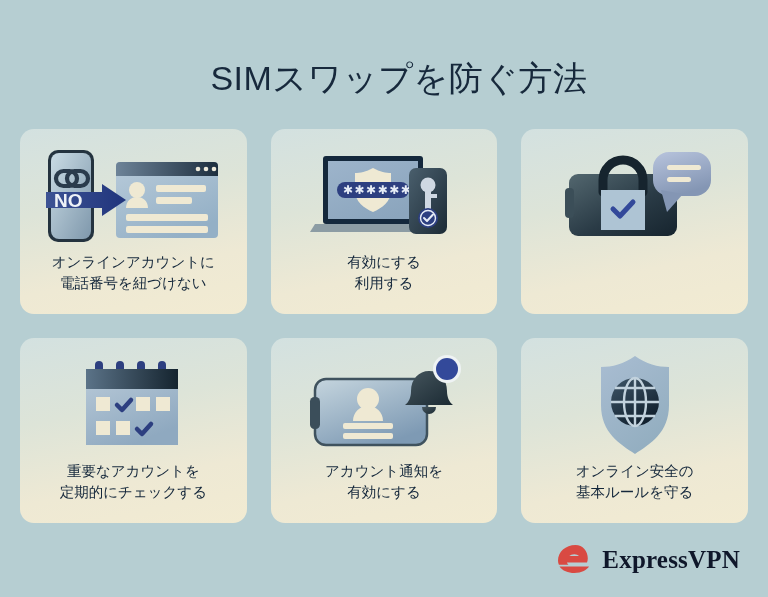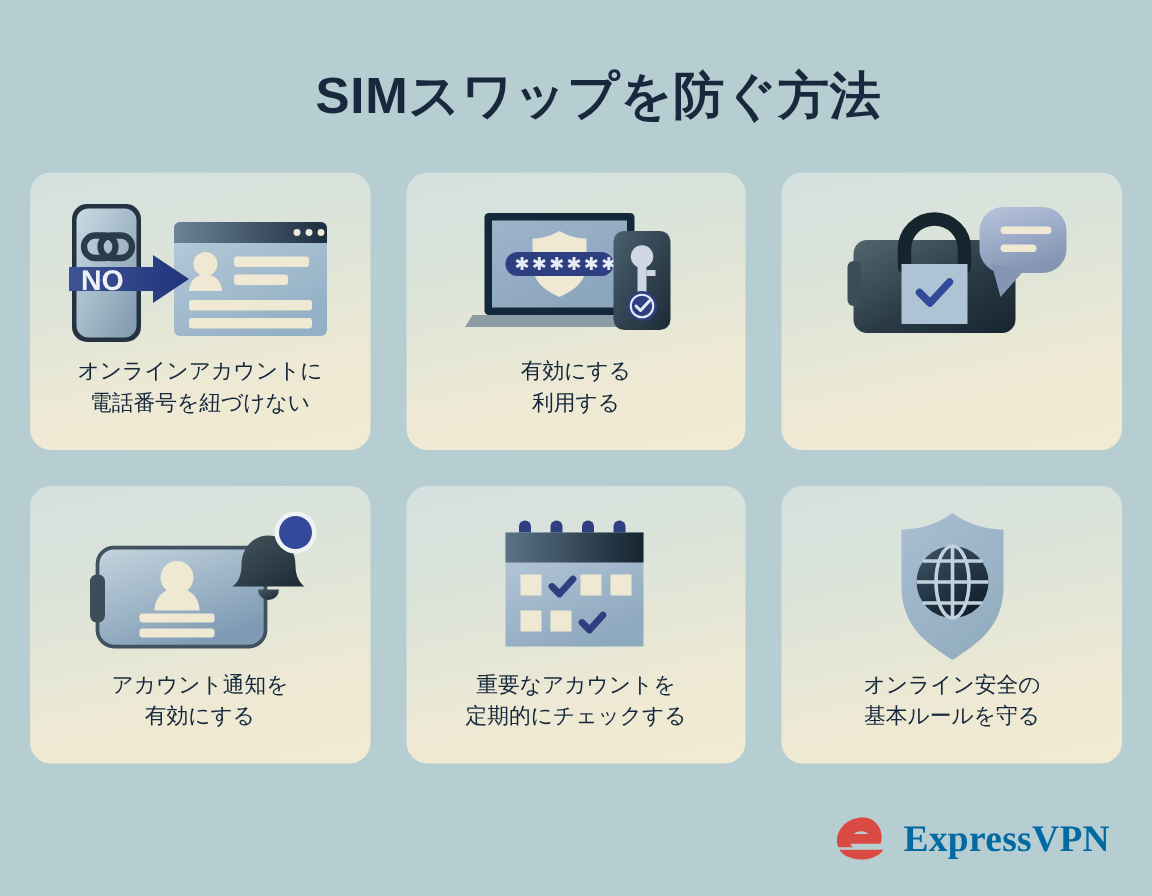--- a/index.html
+++ b/index.html
@@ -19,23 +19,23 @@
     position: relative;
     display: flex;
     flex-direction: column;
   }
 
   
   .title {
     text-align: center;
     color: #17293c;
     font-size: 34px;
-    font-weight: bold;
+    font-weight: normal;
     letter-spacing: 0.5px;
-    margin-top: 46px;
+    margin-top: 60px;
     line-height: 1.1;
     padding-left: 30px;
   }
 
   
   .grid {
     margin: 32px 20px 0 20px;
     display: grid;
     grid-template-columns: repeat(3, 1fr);
     grid-template-rows: repeat(2, 185px);
@@ -83,21 +83,21 @@
     right: 28px;
     bottom: 22px;
     display: flex;
     align-items: center;
     gap: 9px;
   }
 
   .logo-mark { display: block; }
 
   .logo-word {
-    color: #0369a1;
+    color: #0f172a;
     font-family: "Liberation Serif", "DejaVu Serif", serif;
     font-size: 25px;
     font-weight: bold;
     letter-spacing: 0.2px;
     line-height: 1;
   }
 </style>
 </head>
 <body>
 
@@ -221,20 +221,56 @@
           <rect x="98" y="6" width="58" height="44" rx="16" fill="url(#c3bub)"></rect>
           <path d="M106 44l6 22 16-18z" fill="#8496b4"></path>
           <rect x="112" y="19" width="34" height="5" rx="2.5" fill="#efe9d3"></rect>
           <rect x="112" y="31" width="24" height="5" rx="2.5" fill="#efe9d3"></rect>
         </svg>
       </div>
     </div>
 
     <div class="card">
       <div class="card-art">
+        <svg width="110" height="100" viewBox="0 0 110 100">
+          <defs>
+            <linearGradient id="c5body" x1="0" y1="0" x2="0.5" y2="1">
+              <stop offset="0" stop-color="#bacbd9"></stop>
+                <stop offset="1" stop-color="#8fa9c0"></stop>
+            </linearGradient>
+            <linearGradient id="c5hdr" x1="0" y1="0" x2="1" y2="0">
+              <stop offset="0" stop-color="#5b7388"></stop>
+                <stop offset="1" stop-color="#15242f"></stop>
+            </linearGradient>
+          </defs>
+
+          <rect x="17" y="6" width="8" height="18" rx="4" fill="#2d3f80"></rect>
+          <rect x="38" y="6" width="8" height="18" rx="4" fill="#2d3f80"></rect>
+          <rect x="59" y="6" width="8" height="18" rx="4" fill="#2d3f80"></rect>
+          <rect x="80" y="6" width="8" height="18" rx="4" fill="#2d3f80"></rect>
+
+          <rect x="8" y="14" width="92" height="76" fill="url(#c5body)"></rect>
+          <rect x="8" y="14" width="92" height="20" fill="url(#c5hdr)"></rect>
+
+          <rect x="18" y="42" width="14" height="14" fill="#efe9d3"></rect>
+          <path d="M39 50l5 5 9-10" fill="none" stroke="#2d3f80" stroke-width="4.5" stroke-linecap="round" stroke-linejoin="round"></path>
+          <rect x="58" y="42" width="14" height="14" fill="#efe9d3"></rect>
+          <rect x="78" y="42" width="14" height="14" fill="#efe9d3"></rect>
+
+          <rect x="18" y="66" width="14" height="14" fill="#efe9d3"></rect>
+          <rect x="38" y="66" width="14" height="14" fill="#efe9d3"></rect>
+          <path d="M59 74l5 5 9-10" fill="none" stroke="#2d3f80" stroke-width="4.5" stroke-linecap="round" stroke-linejoin="round"></path>
+        </svg>
+      </div>
+      <div class="card-label">重要なアカウントを
+定期的にチェックする</div>
+    </div>
+
+    <div class="card">
+      <div class="card-art">
         <svg width="165" height="100" viewBox="0 0 165 100">
           <defs>
             <linearGradient id="c4card" x1="0" y1="0" x2="0.6" y2="1">
               <stop offset="0" stop-color="#c5d5de"></stop>
                 <stop offset="1" stop-color="#7e9ab4"></stop>
             </linearGradient>
             <linearGradient id="c4bell" x1="0" y1="0" x2="1" y2="1">
               <stop offset="0" stop-color="#46565e"></stop>
                 <stop offset="1" stop-color="#1b2a33"></stop>
             </linearGradient>
@@ -249,56 +285,20 @@
 
           <path d="M104 50c4-3 6-8 6-14 0-12 8-20 18-20s18 8 18 20c0 6 2 11 6 14z" fill="url(#c4bell)"></path>
           <path d="M121 52a7 7 0 0 0 14 0z" fill="url(#c4bell)"></path>
 
           <circle cx="146" cy="14" r="14" fill="#eff3f4"></circle>
           <circle cx="146" cy="14" r="11" fill="#33499a"></circle>
         </svg>
       </div>
       <div class="card-label">アカウント通知を
 有効にする</div>
-    </div>
-
-    <div class="card">
-      <div class="card-art">
-        <svg width="110" height="100" viewBox="0 0 110 100">
-          <defs>
-            <linearGradient id="c5body" x1="0" y1="0" x2="0.5" y2="1">
-              <stop offset="0" stop-color="#bacbd9"></stop>
-                <stop offset="1" stop-color="#8fa9c0"></stop>
-            </linearGradient>
-            <linearGradient id="c5hdr" x1="0" y1="0" x2="1" y2="0">
-              <stop offset="0" stop-color="#5b7388"></stop>
-                <stop offset="1" stop-color="#15242f"></stop>
-            </linearGradient>
-          </defs>
-
-          <rect x="17" y="6" width="8" height="18" rx="4" fill="#2d3f80"></rect>
-          <rect x="38" y="6" width="8" height="18" rx="4" fill="#2d3f80"></rect>
-          <rect x="59" y="6" width="8" height="18" rx="4" fill="#2d3f80"></rect>
-          <rect x="80" y="6" width="8" height="18" rx="4" fill="#2d3f80"></rect>
-
-          <rect x="8" y="14" width="92" height="76" fill="url(#c5body)"></rect>
-          <rect x="8" y="14" width="92" height="20" fill="url(#c5hdr)"></rect>
-
-          <rect x="18" y="42" width="14" height="14" fill="#efe9d3"></rect>
-          <path d="M39 50l5 5 9-10" fill="none" stroke="#2d3f80" stroke-width="4.5" stroke-linecap="round" stroke-linejoin="round"></path>
-          <rect x="58" y="42" width="14" height="14" fill="#efe9d3"></rect>
-          <rect x="78" y="42" width="14" height="14" fill="#efe9d3"></rect>
-
-          <rect x="18" y="66" width="14" height="14" fill="#efe9d3"></rect>
-          <rect x="38" y="66" width="14" height="14" fill="#efe9d3"></rect>
-          <path d="M59 74l5 5 9-10" fill="none" stroke="#2d3f80" stroke-width="4.5" stroke-linecap="round" stroke-linejoin="round"></path>
-        </svg>
-      </div>
-      <div class="card-label">重要なアカウントを
-定期的にチェックする</div>
     </div>
 
     <div class="card">
       <div class="card-art">
         <svg width="100" height="102" viewBox="0 0 100 102">
           <defs>
             <linearGradient id="c6sh" x1="0" y1="0" x2="0.6" y2="1">
               <stop offset="0" stop-color="#a9bdd2"></stop>
                 <stop offset="1" stop-color="#93aec0"></stop>
             </linearGradient>

